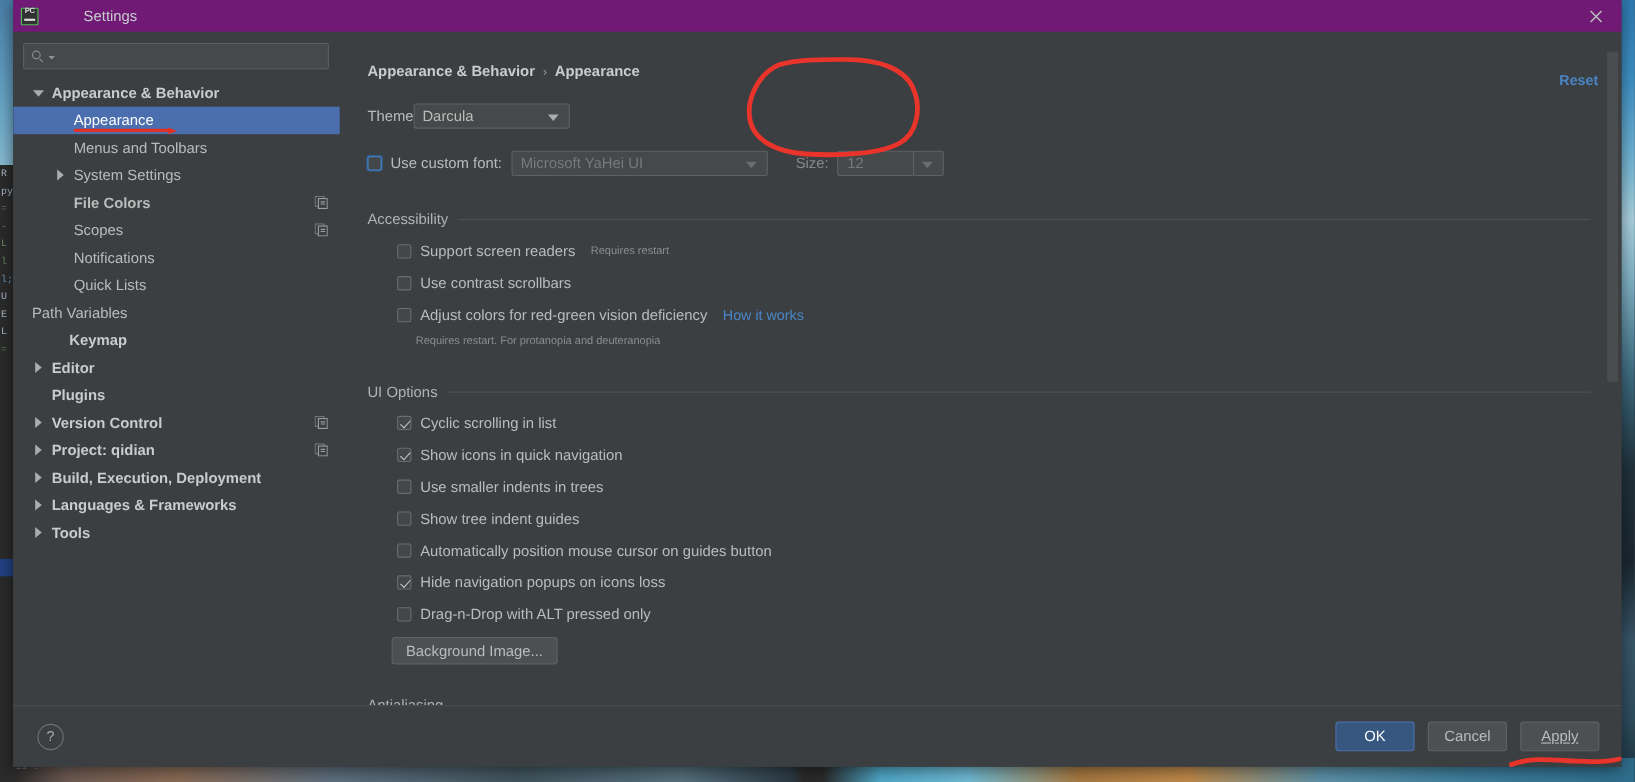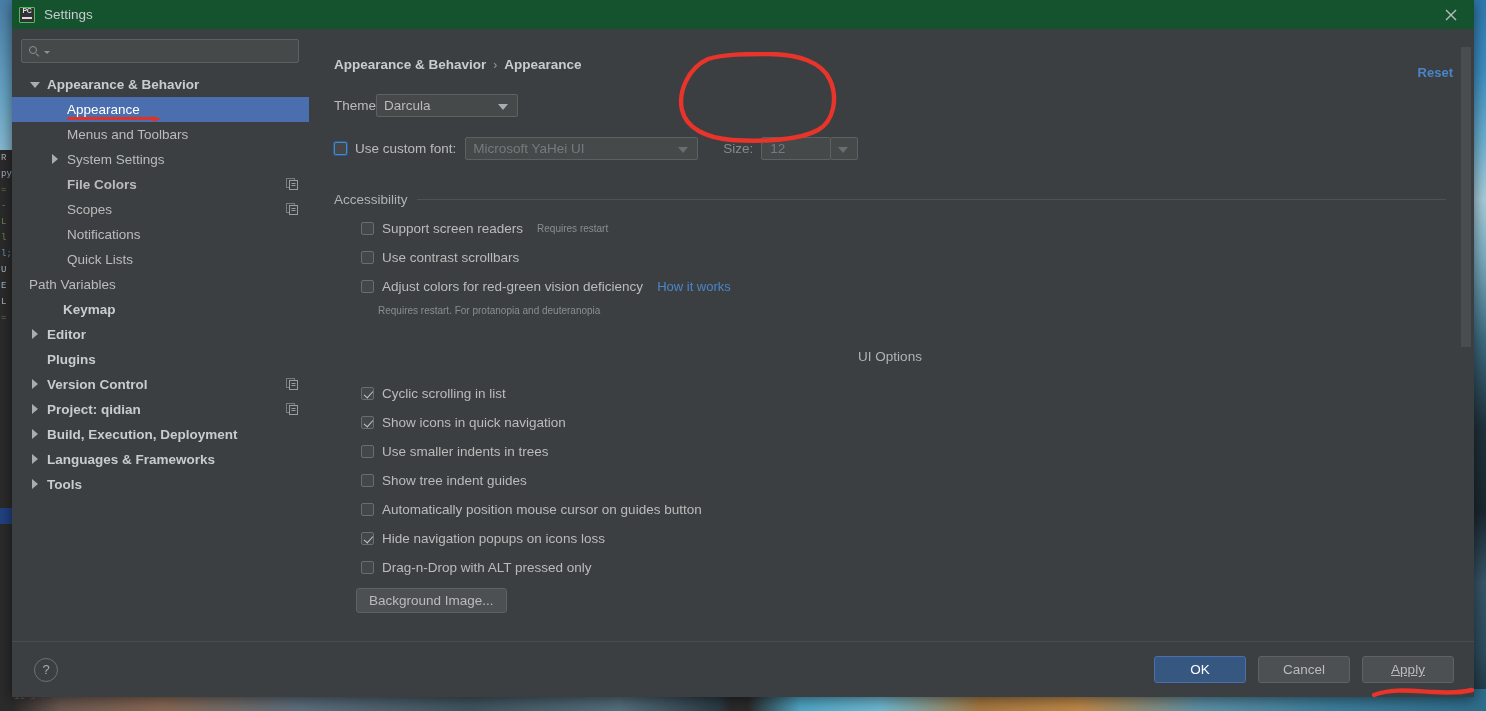--- a/index.html
+++ b/index.html
@@ -55,23 +55,23 @@
   #dialog {
     position: absolute; left: 12px; top: 0; width: 1462px; height: 697px;
     background: #3c3f41;
     display: flex; flex-direction: column;
     box-shadow: 0 2px 14px rgba(0,0,0,.55);
   }
 
   
   .titlebar {
     height: 29px; flex: 0 0 29px;
-    background: #14532d;
+    background: #701a75;
     display: flex; align-items: center;
-    padding: 0 0 0 7px; position: relative;
+    padding: 0 0 0 7px; position: relative; gap: 32px;
   }
   .pc-icon {
     width: 16px; height: 16px; flex: 0 0 16px;
     border: 1.5px solid #4fbf56; background: #2f3133;
     border-radius: 1px; position: relative; margin-right: 9px;
   }
   .pc-icon .pc-txt {
     position: absolute; left: 0; right: 0; top: -1px;
     font-size: 7px; font-weight: bold; color: #dcdcdc;
     text-align: center; letter-spacing: -.3px;
@@ -245,21 +245,21 @@
     padding: 0 20px 0 22px;
   }
   .help-btn {
     width: 24px; height: 24px; border-radius: 50%;
     border: 1px solid #6e7173; color: #a8abad;
     font-size: 13px; display: flex; align-items: center; justify-content: center;
     cursor: pointer;
   }
   .btn-group { margin-left: auto; display: flex; gap: 12px; position: relative; }
   .dlg-btn {
-    width: 92px; height: 27px; border-radius: 3px;
+    width: 72px; height: 27px; border-radius: 3px;
     font-size: 13.5px; display: flex; align-items: center; justify-content: center;
     cursor: pointer; font-family: "Liberation Sans", sans-serif;
   }
   .dlg-btn.primary { background: #365880; border: 1px solid #4b6eaf; color: #ffffff; }
   .dlg-btn.normal  { background: #4c5052; border: 1px solid #5e6263; color: #bbbbbb; }
   .dlg-btn .mn { text-decoration: underline; }
 
   
   .annot { position: absolute; pointer-events: none; }
   #annot-circle { left: 672px; top: 52px; }
@@ -464,21 +464,21 @@
               <span class="txt">Use contrast scrollbars</span>
             </div>
             <div class="cb-row">
               <span class="chk"></span>
               <span class="txt">Adjust colors for red-green vision deficiency</span>
               <span class="link" style="margin-left: 14px;">How it works</span>
             </div>
           </div>
         <div class="hint" style="padding-left:44px;margin-top:4px;">Requires restart. For protanopia and deuteranopia</div>
 
-        <div class="section-head" style="margin-top:33px;flex-direction:column;">
+        <div class="section-head" style="margin-top:33px;">
           <span>UI Options</span>
           <span class="rule"></span>
         </div>
         <div id="ui-list" style="margin-top:6px;padding-left:27px;">
             <div class="cb-row">
               <span class="chk checked"></span>
               <span class="txt">Cyclic scrolling in list</span>
             </div>
             <div class="cb-row">
               <span class="chk checked"></span>

